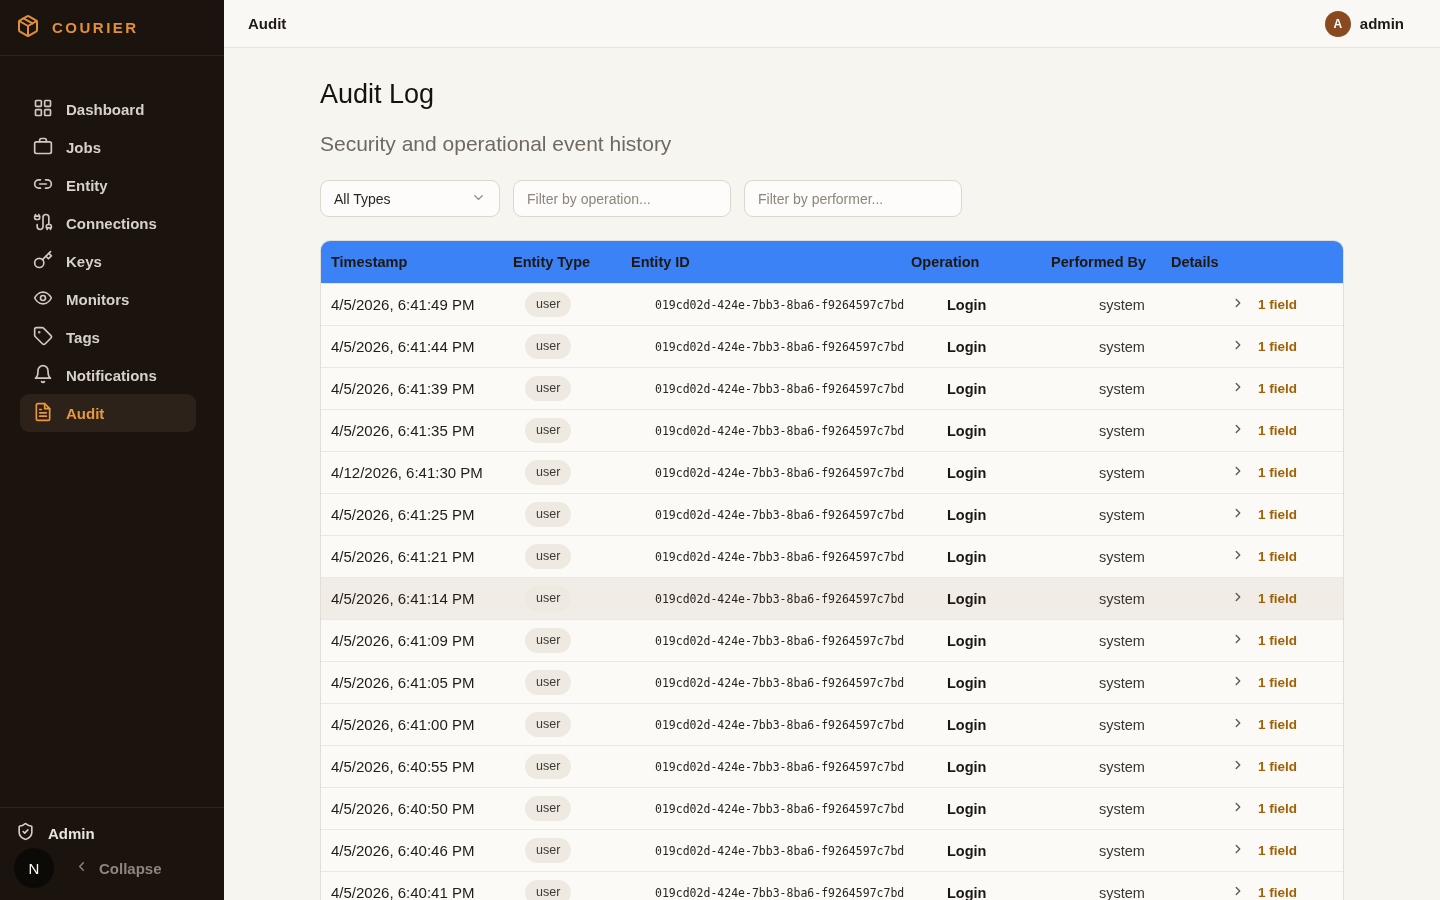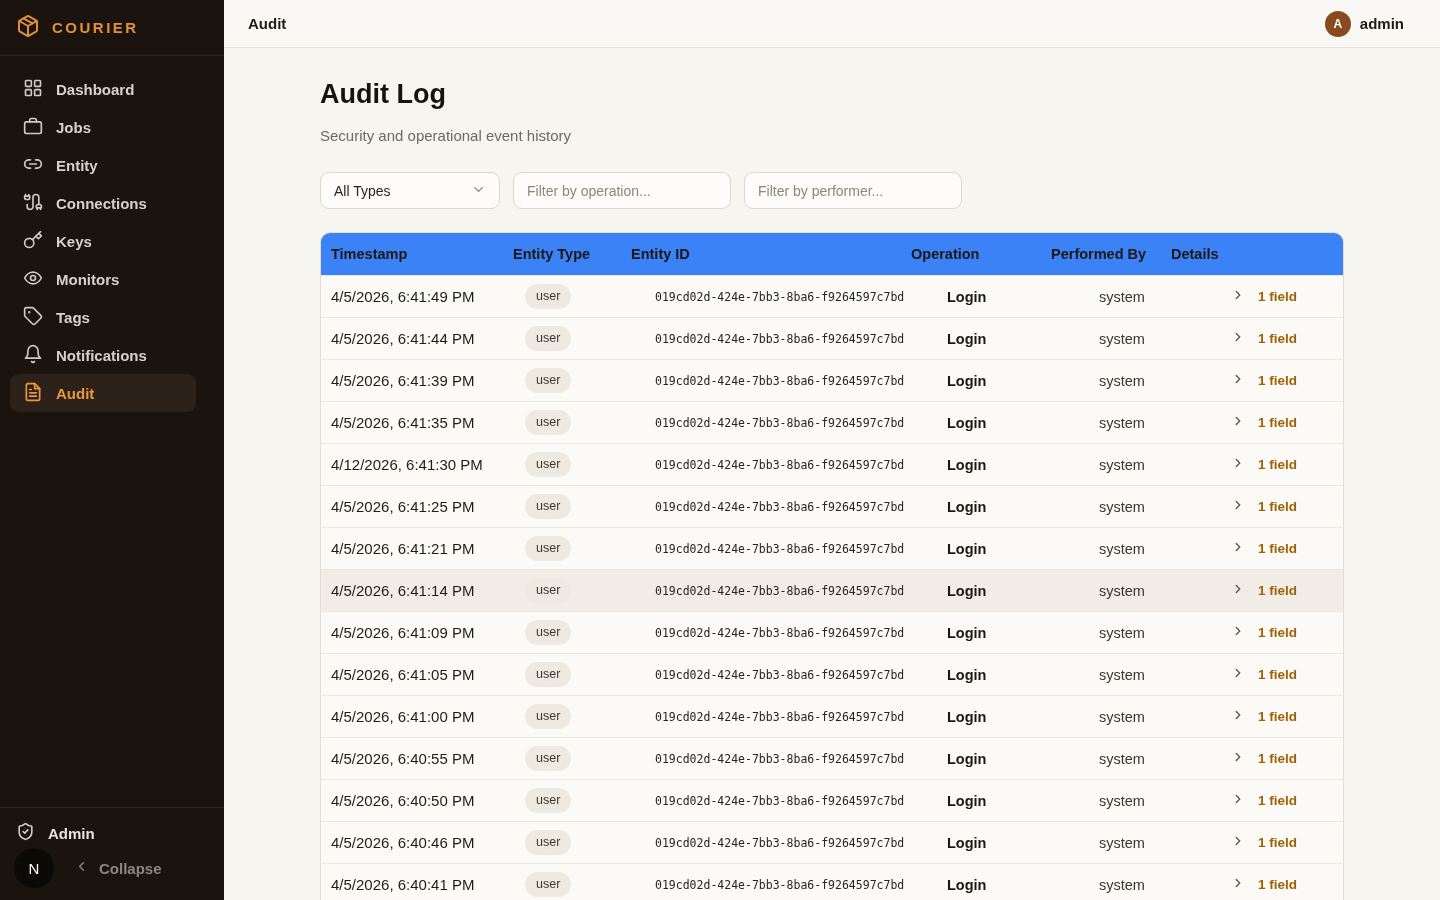--- a/index.html
+++ b/index.html
@@ -9,30 +9,31 @@
     background:#f7f5f0;
     color:#1f1a14;
     display:flex;
   }
   
   .sidebar {
     width:224px; min-width:224px; height:900px;
     background:#1b140e;
     display:flex; flex-direction:column;
     position:relative;
+    gap:20px;
   }
   .logo-row {
     height:56px; display:flex; align-items:center; gap:12px;
     padding:0 16px; border-bottom:1px solid rgba(255,255,255,0.07);
   }
   .logo-row svg { color:#e28f3b; }
   .logo-text {
     color:#e28f3b; font-size:15px; font-weight:700; letter-spacing:2.5px;
   }
-  .nav { padding:14px 28px 0 10px; flex:1; }
+  .nav { padding:14px 28px 0 10px; flex:1;margin-left:10px; }
   .nav-item {
     height:38px; display:flex; align-items:center; gap:13px;
     padding:0 13px; border-radius:9px; cursor:pointer;
     color:#d6d1ca; font-size:15px; font-weight:600;
   }
   .nav-item svg { color:#cfc9c1; flex:0 0 auto; }
   .nav-item.active { background:#2c221a; color:#e9973f; }
   .nav-item.active svg { color:#e9973f; }
   .sidebar-footer {
     border-top:1px solid rgba(255,255,255,0.08);
@@ -69,22 +70,22 @@
   .user-chip { display:flex; align-items:center; gap:9px; cursor:pointer; }
   .user-avatar {
     width:26px; height:26px; border-radius:50%;
     background:#8a4a20; color:#fff;
     display:flex; align-items:center; justify-content:center;
     font-size:12px; font-weight:700;
   }
   .user-name { font-size:15px; font-weight:700; color:#1f1a14; }
   .content { flex:1; overflow:hidden; }
   .content-inner { max-width:1024px; margin:0 auto; padding-top:28px; }
-  h1.page-title { font-size:27px; font-weight:700; color:#16120d; line-height:36px; }
-  .page-subtitle { font-size:15px; color:#6f6960; margin-top:13px; line-height:22px; }
+  h1.page-title { font-size:27px; font-weight:400; color:#16120d; line-height:36px; }
+  .page-subtitle { font-size:21px; color:#6f6960; margin-top:21px; line-height:22px; }
   
   .filters { display:flex; gap:13px; margin-top:25px; }
   .select-box {
     width:180px; height:37px; background:#fdfcfa;
     border:1px solid #ddd7cc; border-radius:9px;
     display:flex; align-items:center; justify-content:space-between;
     padding:0 13px; font-size:14px; color:#2a2520; cursor:pointer;
   }
   .select-box svg { color:#8d867c; }
   .filter-input {

